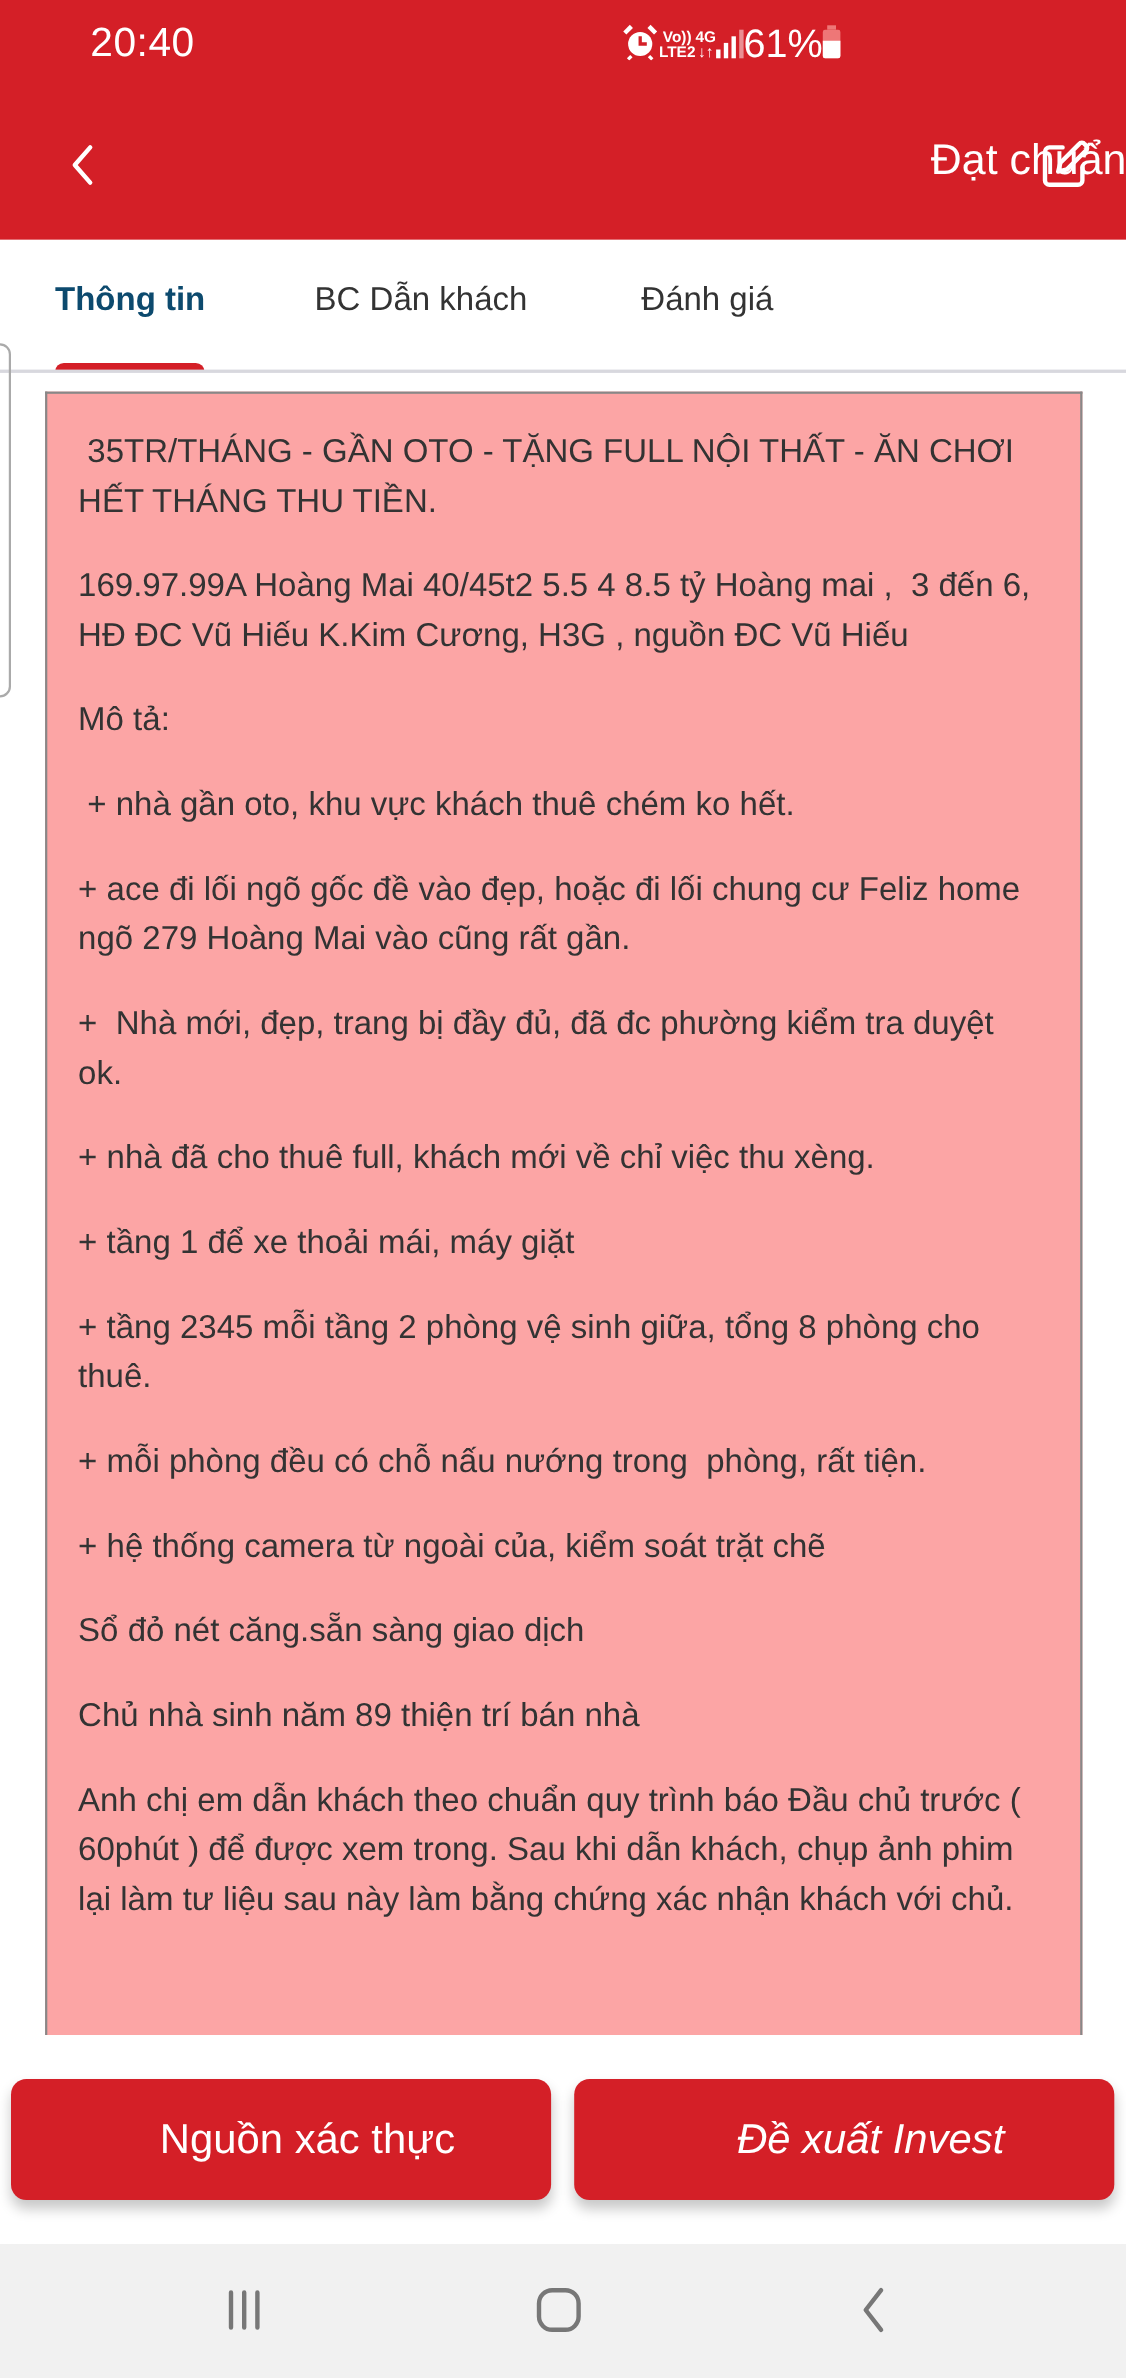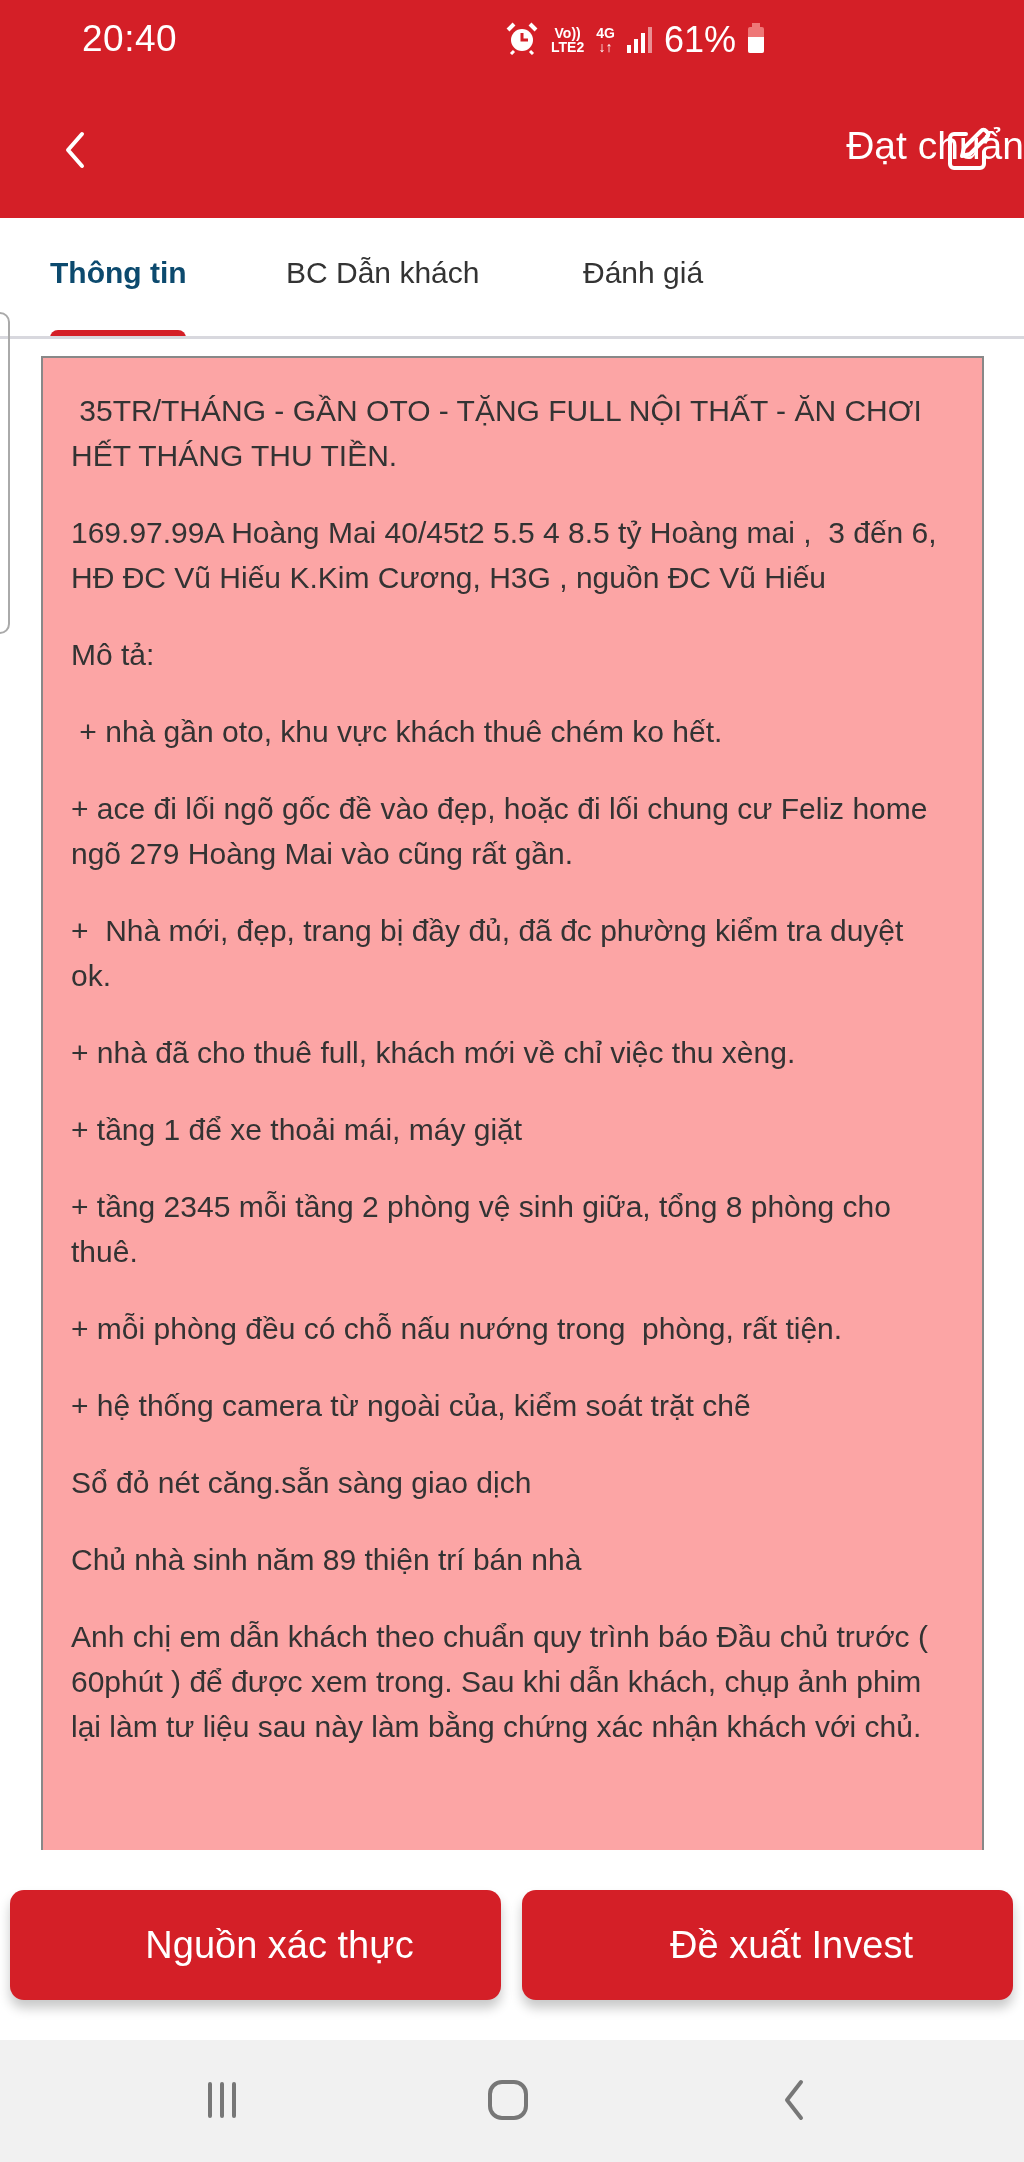--- a/index.html
+++ b/index.html
@@ -2,21 +2,21 @@
 <html><head>
 <meta charset="utf-8">
 <style>
   * { box-sizing: border-box; margin: 0; padding: 0; }
   html, body { width: 1024px; height: 2162px; overflow: hidden; background: #ffffff; }
   body { font-family: "Liberation Sans", "DejaVu Sans", sans-serif; position: relative; color: #333; }
 
   .appbar { position: absolute; left: 0; top: 0; width: 1024px; height: 218px; background: #d41f27; color: #fff; }
   .statusbar { position: absolute; left: 0; top: 0; width: 824px; height: 80px; }
   .status-time { position: absolute; left: 82px; top: 18px; font-size: 37px; color: #fff; letter-spacing: 0.5px; }
-  .status-right { position: absolute; right: 60px; top: 18px; height: 44px; display: flex; align-items: center; gap: 12px; color: #fff; }
+  .status-right { position: absolute; right: 60px; top: 18px; height: 44px; display: flex; align-items: center; color: #fff; }
   .status-small { font-size: 14px; line-height: 14px; font-weight: bold; text-align: center; }
   .status-pct { font-size: 36px; }
   .signal { display: flex; align-items: flex-end; gap: 3px; height: 26px; }
   .signal span { width: 4px; background: #fff; display: block; }
   .battery { width: 16px; height: 26px; position: relative; border-radius: 2px; background: #e77; }
   .battery::before { content: ""; position: absolute; left: 4px; top: -4px; width: 8px; height: 4px; background: #e77; }
   .battery::after { content: ""; position: absolute; left: 0; bottom: 0; width: 16px; height: 16px; background: #fff; border-radius: 0 0 2px 2px; }
 
   .header { position: absolute; left: 0; top: 100px; width: 1024px; height: 100px; }
   .back-btn { position: absolute; left: 50px; top: 20px; width: 50px; height: 60px; display: flex; align-items: center; justify-content: center; cursor: pointer; }
@@ -31,21 +31,21 @@
 
   .side-handle { position: absolute; left: -10px; top: 312px; width: 20px; height: 322px; border: 2px solid #aaa; border-radius: 10px; background: transparent; }
 
   .content-box { position: absolute; left: 41px; top: 356px; width: 943px; height: 1500px; border: 2px solid #888; border-bottom: none; overflow: hidden; background: #fca5a5; }
   .content-inner { padding: 30px 40px 0 28px; }
   .para { font-size: 30px; line-height: 45px; color: #333; margin-bottom: 32px; white-space: pre-wrap; }
 
   .bottom-area { position: absolute; left: 0; top: 1850px; width: 1024px; height: 190px; background: #fff; }
   .action-btn { position: absolute; top: 40px; height: 110px; background: #d41f27; color: #fff; border-radius: 14px; font-size: 38px; display: flex; align-items: center; justify-content: center; box-shadow: 0 8px 12px rgba(0,0,0,0.22); cursor: pointer; padding-left: 48px; }
   .btn-left { left: 10px; width: 491px; }
-  .btn-right { left: 522px; width: 491px; }
+  .btn-right { left: 522px; width: 491px; font-style: italic; }
 
   .navbar { position: absolute; left: 0; top: 2040px; width: 1024px; height: 122px; background: #f1f1f1; }
   .nav-btn { position: absolute; top: 30px; width: 80px; height: 60px; display: flex; align-items: center; justify-content: center; cursor: pointer; }
 </style>
 </head>
 <body>
 
 <div class="appbar">
   <div class="statusbar">
     <div class="status-time">20:40</div>

